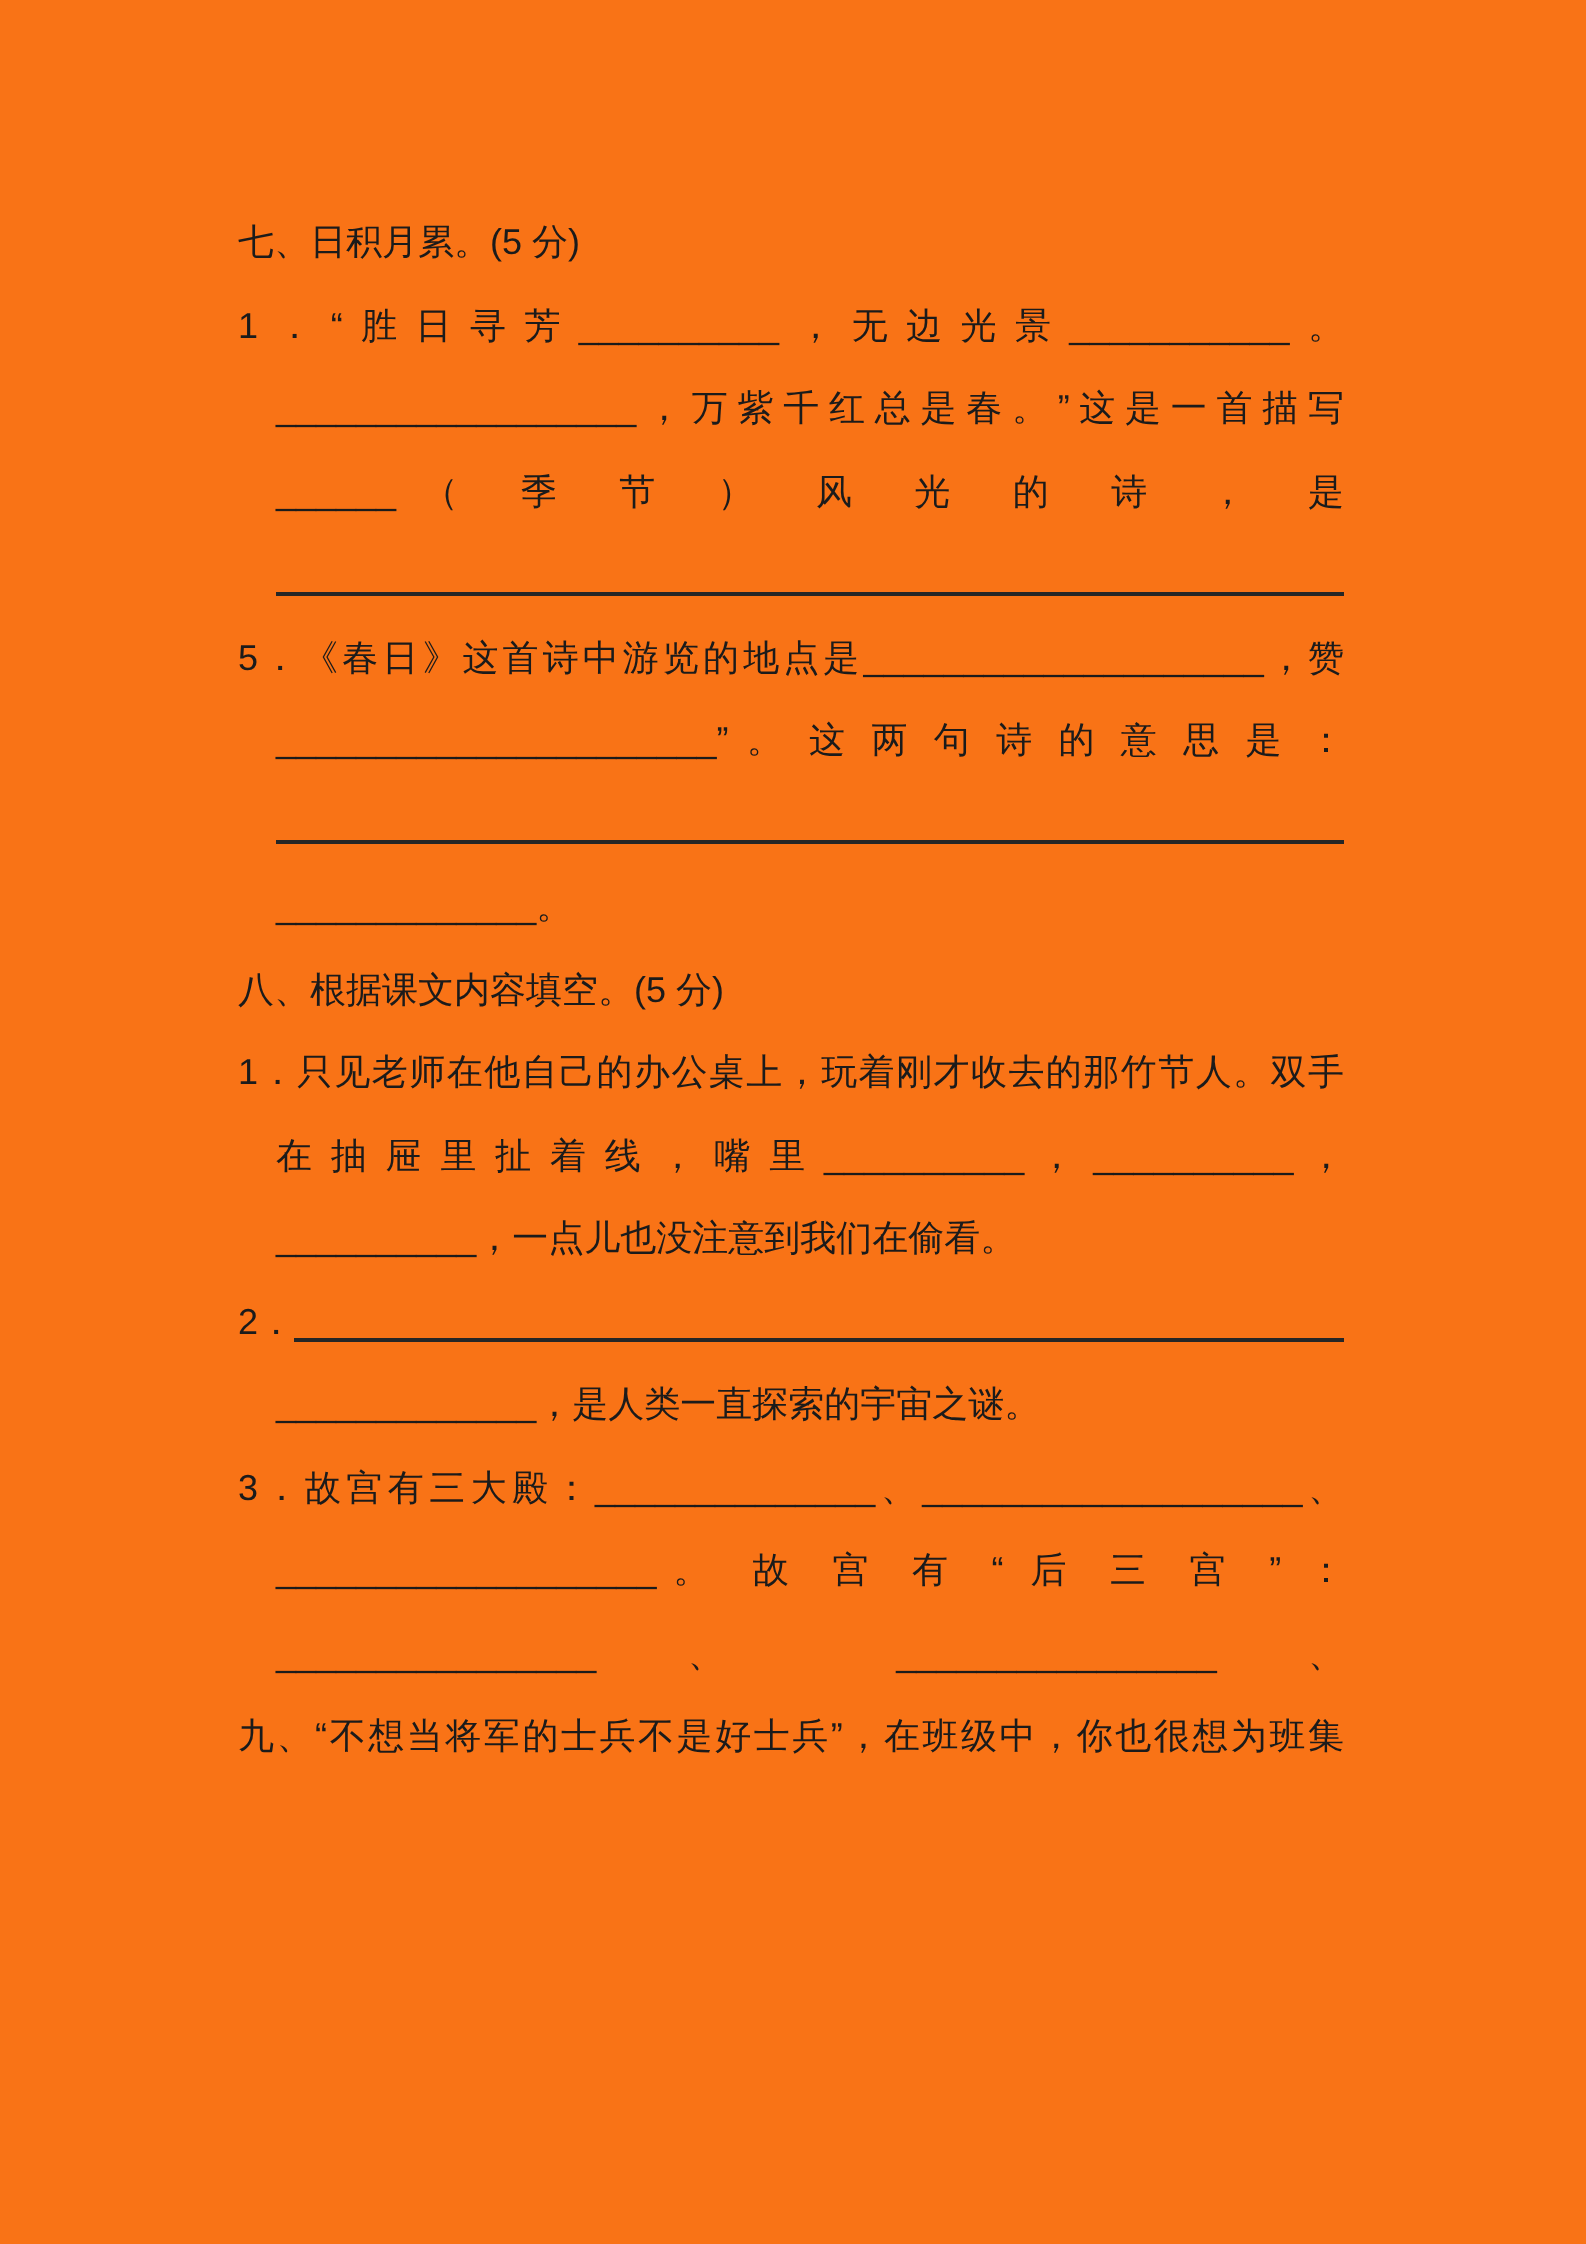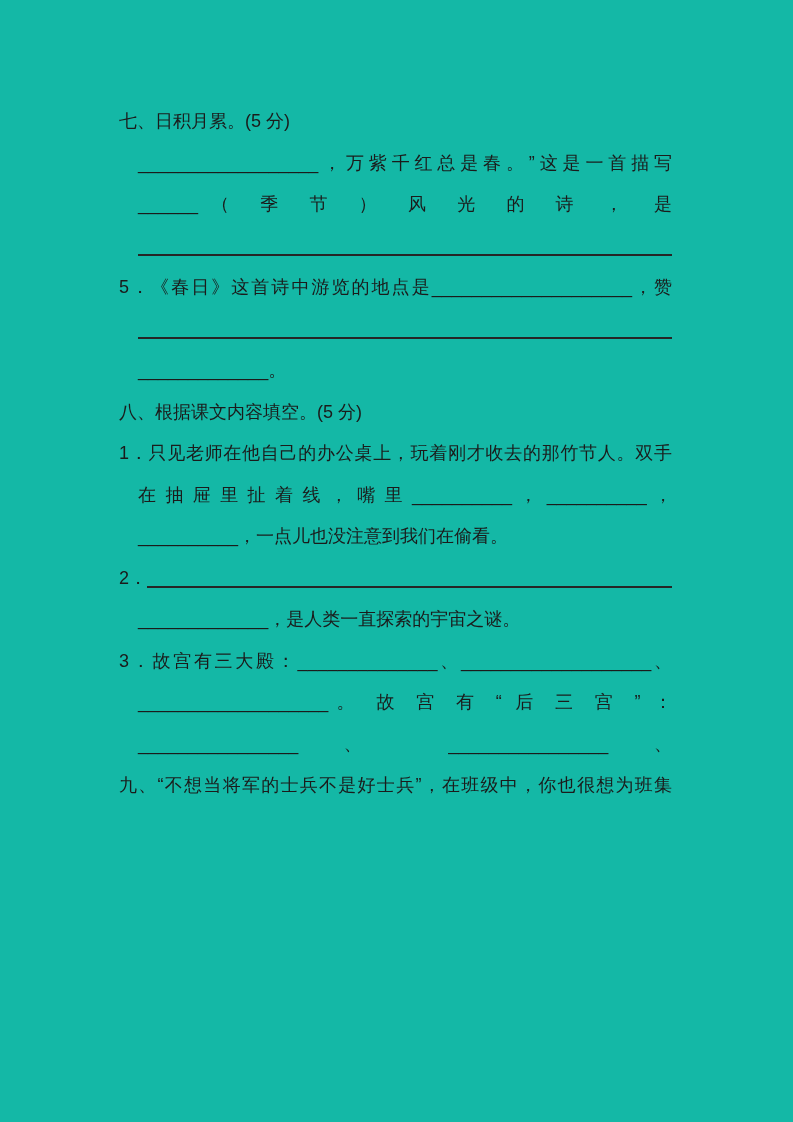--- a/index.html
+++ b/index.html
@@ -5,21 +5,21 @@
   html, body {
     margin: 0;
     padding: 0;
     background: #e8e8e8;
   }
   .page {
     position: relative;
     width: 793px;
     height: 1122px;
     margin: 0 auto;
-    background: #14b8a6;
+    background: #f97316;
     color: #1b1b1b;
     font-family: "Liberation Sans", "DejaVu Sans", sans-serif;
     font-size: 18px;
     overflow: hidden;
   }
   .content {
     position: absolute;
     left: 119px;
     top: 101px;
     width: 553px;
@@ -46,27 +46,29 @@
   .q-num { flex: 0 0 auto; }
 </style>
 </head>
 <body>
 
 <div class="page">
   <div class="content">
 
     <div class="line">七、日积月累。(5 分)</div>
 
+    <div class="line j">1．“胜日寻芳__________，无边光景___________。</div>
     <div class="line cont j">__________________，万紫千红总是春。”这是一首描写</div>
     <div class="line cont j">______（ 季 节 ） 风 光 的 诗 ， 是</div>
     <div class="line cont flexline">
       <span class="fill"></span>
     </div>
 
     <div class="line j">5．《春日》这首诗中游览的地点是____________________，赞</div>
+    <div class="line cont j">______________________” 。 这 两 句 诗 的 意 思 是 ：</div>
     <div class="line cont flexline">
       <span class="fill"></span>
     </div>
     <div class="line cont">_____________。</div>
 
     <div class="line">八、根据课文内容填空。(5 分)</div>
 
     <div class="line j">1．只见老师在他自己的办公桌上，玩着刚才收去的那竹节人。双手</div>
     <div class="line cont j">在 抽 屉 里 扯 着 线 ， 嘴 里 __________ ， __________ ，</div>
     <div class="line cont">__________，一点儿也没注意到我们在偷看。</div>

